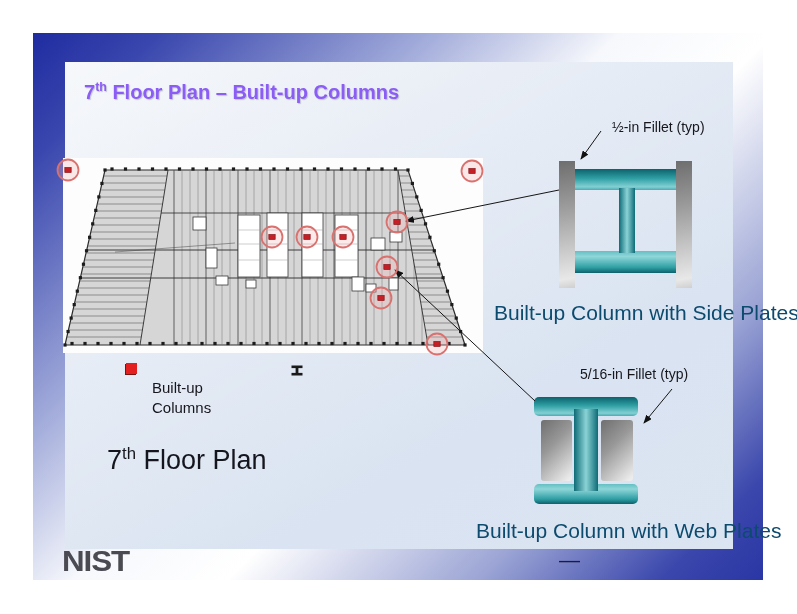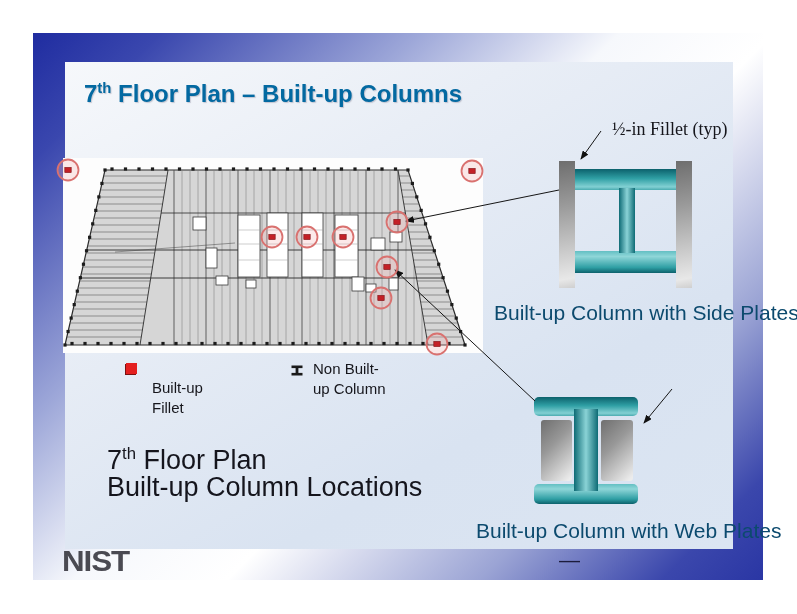--- a/index.html
+++ b/index.html
@@ -2,24 +2,24 @@
 <html><head>
 <meta charset="utf-8">
 <style>
   html,body{margin:0;padding:0;background:#ffffff;}
   .page{position:relative;width:797px;height:614px;background:#ffffff;overflow:hidden;
         font-family:"Liberation Sans", sans-serif;}
   .frame{position:absolute;left:33px;top:33px;width:730px;height:547px;
          background:linear-gradient(135deg,#1f2ca0 0%,#3a47ae 10%,#9ca6d8 30%,#f6f8fc 46%,#ffffff 58%,#9aa3d4 78%,#3b47ac 92%,#2a36a4 100%);}
   .content{position:absolute;left:65px;top:62px;width:668px;height:487px;
            background:linear-gradient(150deg,#f6f8fb 0%,#e9eef6 30%,#d9e3f1 70%,#dbe5f2 100%);}
-  .title{position:absolute;left:84px;top:80px;font-size:24px;font-weight:bold;color:#0369a1;
+  .title{position:absolute;left:84px;top:80px;font-size:20px;font-weight:bold;color:#8b5cf6;
          text-shadow:1px 1px 1px rgba(140,140,160,.45);z-index:4;white-space:nowrap;}
   .title sup, .footer sup{font-size:62%;}
-  .lbl{position:absolute;color:#16161c;font-size:18px;z-index:4;white-space:nowrap;font-family:Liberation Serif, serif;}
+  .lbl{position:absolute;color:#16161c;font-size:14px;z-index:4;white-space:nowrap;}
   .cap{position:absolute;color:#0c4a6e;font-size:21px;z-index:4;white-space:nowrap;margin-left:24px;}
   .footer{position:absolute;left:107px;top:440px;font-size:27px;color:#15151d;line-height:27px;z-index:4;}
   .legend-text{position:absolute;font-size:15px;color:#16161c;line-height:20px;z-index:4;}
   .legend-sq{position:absolute;left:126px;top:363px;width:11px;height:11px;background:#e41f1f;
              box-shadow:-1px 1px 0 #7a1010;z-index:4;}
   .legend-ibeam{position:absolute;left:291px;top:362px;z-index:4;}
   .plate{position:absolute;z-index:2;}
   .gray-v{background:linear-gradient(170deg,#6e6e6e 0%,#9a9a9a 35%,#e8e8e8 92%,#cfcfcf 100%);}
   .gray-web{background:linear-gradient(135deg,#6f6f6f 0%,#989898 40%,#ececec 95%);border-radius:3px;}
   .teal-h-dark{background:linear-gradient(180deg,#0c616c 0%,#2f9fa4 45%,#82d0d3 85%,#4aabb0 100%);}
@@ -283,40 +283,36 @@
   <div class="plate teal-v" style="left:619px;top:188px;width:16px;height:65px"></div>
 
   <div class="plate teal-h-dark rounded" style="left:534px;top:397px;width:104px;height:19px"></div>
   <div class="plate teal-h-light rounded" style="left:534px;top:484px;width:104px;height:20px"></div>
   <div class="plate teal-v" style="left:574px;top:409px;width:24px;height:82px"></div>
   <div class="plate gray-web" style="left:541px;top:420px;width:31px;height:61px"></div>
   <div class="plate gray-web" style="left:601px;top:420px;width:32px;height:61px"></div>
 
   <div class="lbl" style="left:612px;top:119px">½-in Fillet (typ)</div>
   <div class="cap" style="left:470px;top:301px">Built-up Column with Side Plates</div>
+  <div class="lbl" style="left:580px;top:366px">5/16-in Fillet (typ)</div>
   <div class="cap" style="left:452px;top:519px">Built-up Column with Web Plates</div>
 
   <div class="legend-sq"></div>
   <div class="legend-text" style="left:152px;top:378px">
     <div>Built-up</div>
-      <div>Fillet</div>
+      <div>Columns</div>
   </div>
   <div class="legend-ibeam">
     <svg width="12" height="11" viewBox="0 0 12 11">
       <rect x="0.5" y="0.5" width="11" height="2.6" fill="#1a1a1a"></rect>
       <rect x="0.5" y="7.9" width="11" height="2.6" fill="#1a1a1a"></rect>
       <rect x="4.6" y="2.2" width="2.8" height="6.6" fill="#1a1a1a"></rect>
     </svg>
   </div>
-  <div class="legend-text" style="left:313px;top:359px">
-    <div>Non Built-</div>
-      <div>up Column</div>
-  </div>
 
   <div class="footer">
     <div><span>7</span><sup>th</sup><span> Floor Plan</span></div>
-    <div>Built-up Column Locations</div>
   </div>
 
   <div class="nist">NIST</div>
   <div class="dash">—</div>
 
 </div>
 
 </body></html>

